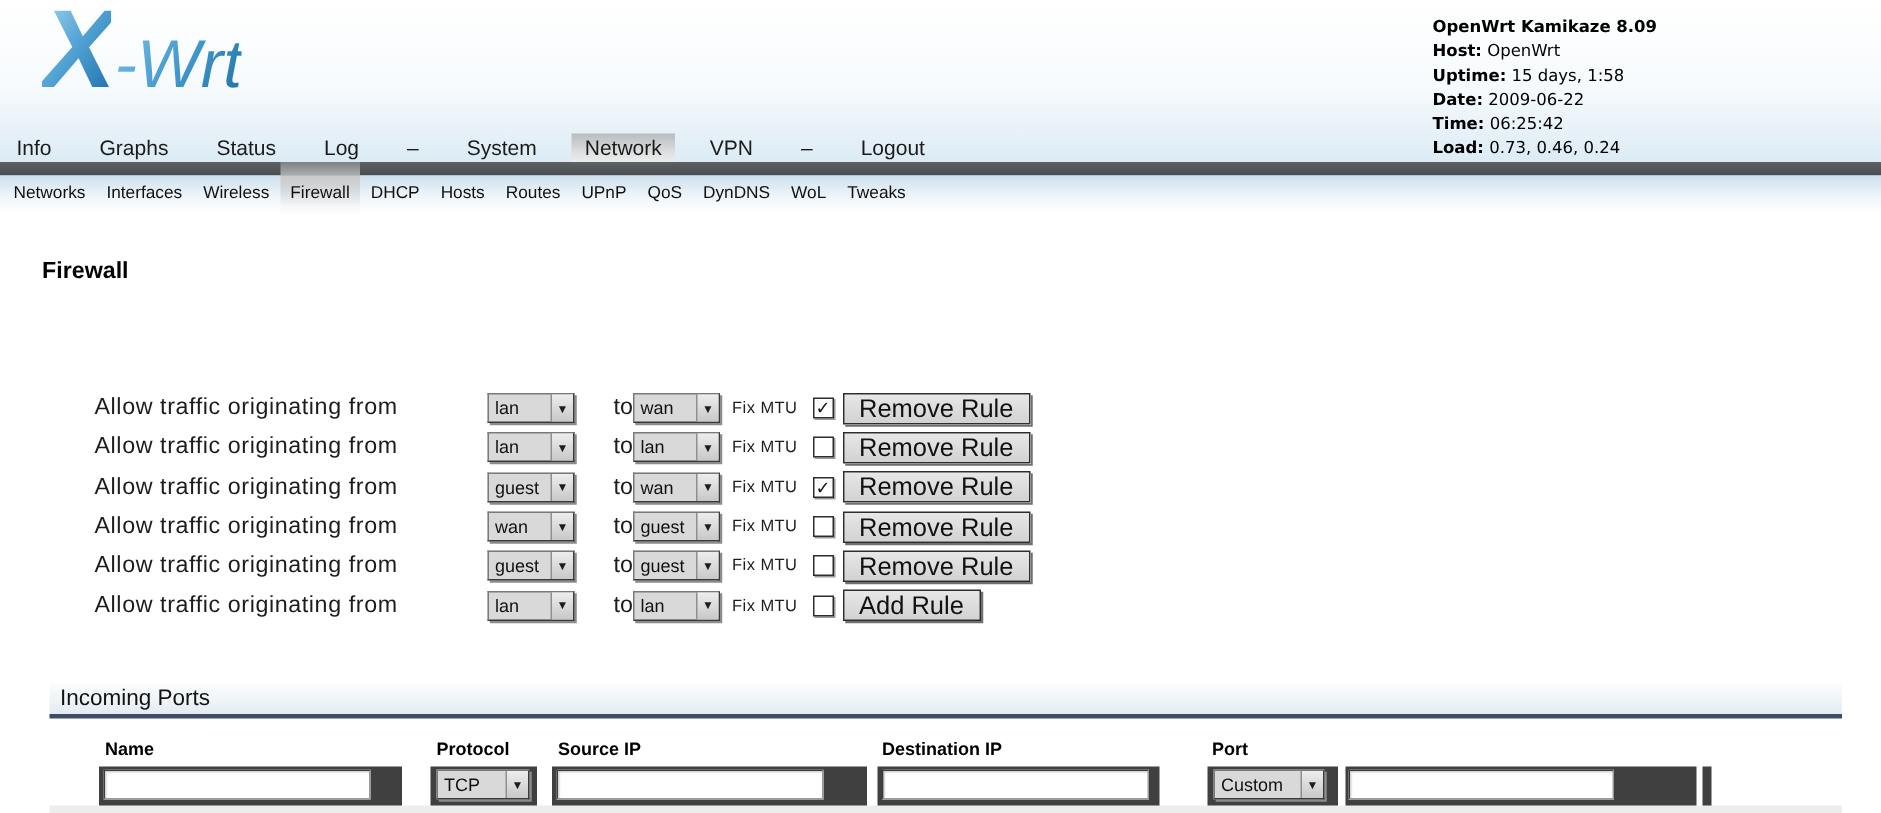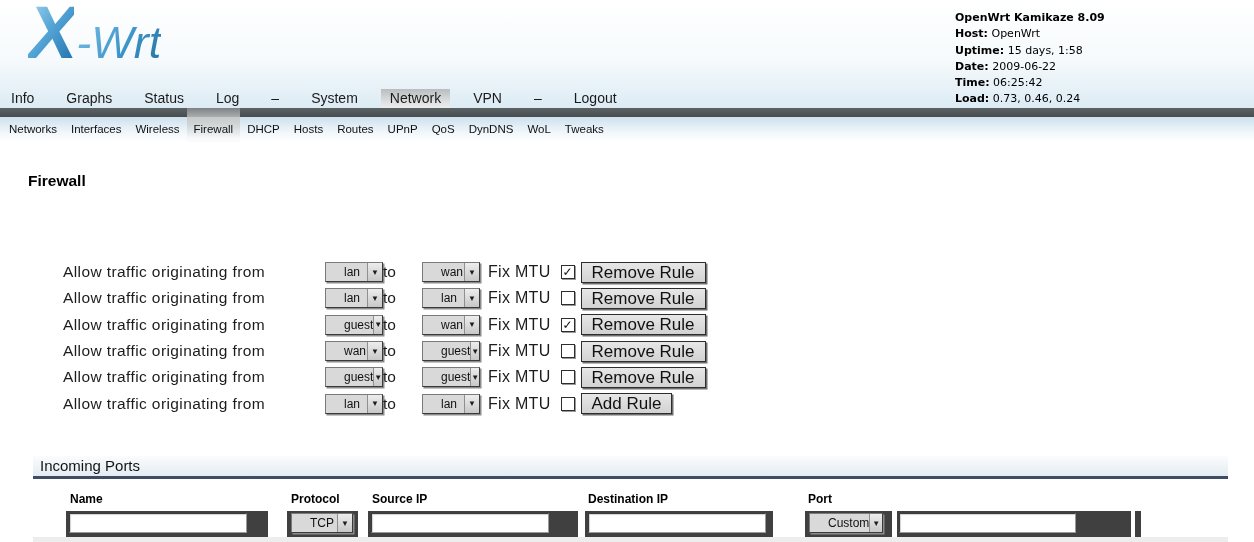--- a/index.html
+++ b/index.html
@@ -52,29 +52,29 @@
     background:linear-gradient(180deg,#fbfcfd 0%,#e3ecf2 100%);
     border-bottom:3px solid #3e4d65; font-size:15px; color:#131313;
     line-height:20px; padding-left:7px; }
   .bar-fwd { top:80px; }
   .bar-inc { top:314px; }
 
   
   .fwd-rows { position:absolute; left:63px; top:117px; }
   .fwd-row { display:flex; align-items:center; height:26.3px; }
   .fwd-label { width:262px; font-size:15.5px; color:#1c1c1c; letter-spacing:0.4px; }
-  .fwd-to { width:39px; text-align:left; font-size:15.5px; color:#1c1c1c; }
-  .fwd-mtu { margin-left:8px; font-size:16px; color:#1c1c1c; letter-spacing:0.3px; }
+  .fwd-to { width:39px; text-align:right; font-size:15.5px; color:#1c1c1c; }
+  .fwd-mtu { margin-left:8px; font-size:11px; color:#1c1c1c; letter-spacing:0.3px; }
 
   .select { height:20px; background:#d9d9d9; border:1px solid #3a3a3a;
     border-top-color:#7a7a7a; border-left-color:#7a7a7a;
     box-shadow:1.5px 1.5px 0 #8c8c8c; display:flex; align-items:stretch;
     cursor:pointer; font-size:12px; color:#111; }
   .select-w58 { width:58px; }
-  .select-text { flex:1; display:flex; align-items:center; padding-left:18px; }
+  .select-text { flex:1; display:flex; align-items:center; padding-left:4px; }
   .select-arrow { width:15px; border-left:1px solid #8f8f8f;
     background:linear-gradient(180deg,#ededed,#c8c8c8);
     display:flex; align-items:center; justify-content:center; font-size:8px; color:#1c1c1c; }
 
   .checkbox { width:14px; height:14px; margin-left:10px; background:#fff;
     border:1px solid #2d2d2d; box-shadow:1px 1px 0 #9a9a9a; cursor:pointer;
     font-size:12px; line-height:12px; text-align:center; color:#111; }
   .checkbox.checked::after { content:"✓"; }
 
   .btn { height:21px; margin-left:6px; padding:0 10px; font-size:17px; color:#111;

